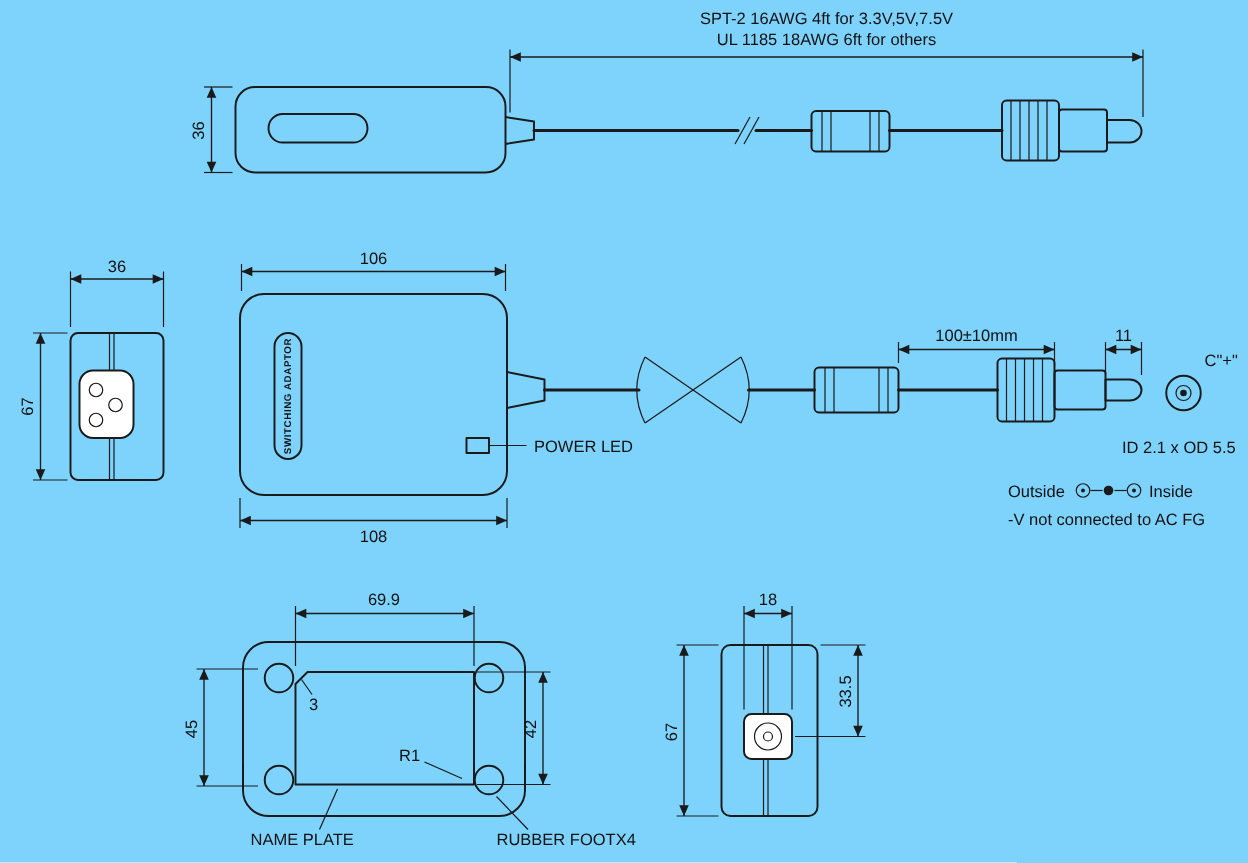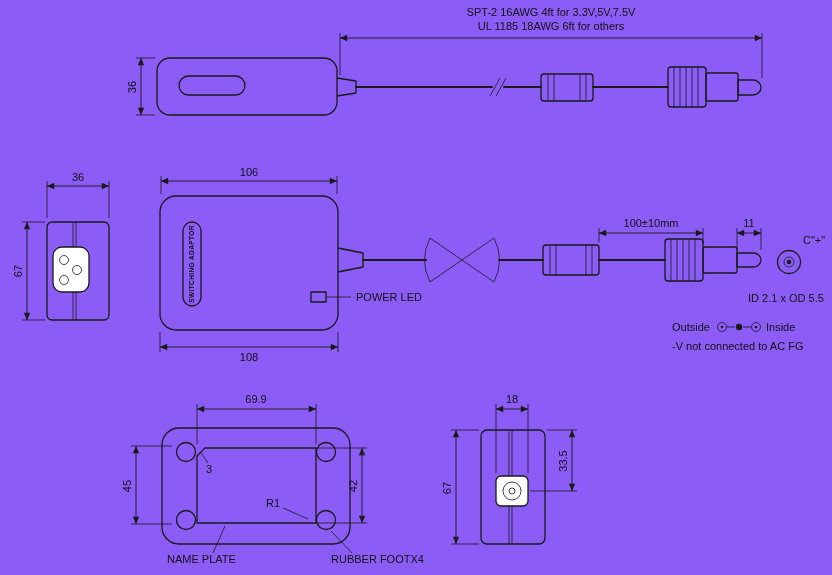--- a/index.html
+++ b/index.html
@@ -1,16 +1,16 @@
 <!DOCTYPE html>
 <html><head>
 <meta charset="utf-8">
 <style>
   html,body{margin:0;padding:0;background:#ffffff;}
-  .canvas{position:relative;width:832px;height:575px;background:#8b5cf6;overflow:hidden;}
+  .canvas{position:relative;width:832px;height:575px;background:#7dd3fc;overflow:hidden;}
   svg{display:block;}
   .ol{fill:none;stroke:#1a1a1a;stroke-width:1.3;stroke-linejoin:round;}
   .ol2{fill:none;stroke:#1a1a1a;stroke-width:2;stroke-linecap:round;}
   .tl{fill:none;stroke:#1a1a1a;stroke-width:0.8;}
   .dim{fill:none;stroke:#1a1a1a;stroke-width:0.9;marker-start:url(#arr);marker-end:url(#arr);}
   .txt{font-family:"Liberation Sans","DejaVu Sans",sans-serif;font-size:11px;fill:#111;}
   .brand{font-family:"Liberation Sans","DejaVu Sans",sans-serif;font-size:6.5px;font-weight:bold;letter-spacing:0.4px;fill:#111;}
   .fillb{fill:#1a1a1a;stroke:none;}
   .wfill{fill:#ffffff;}
 </style>

